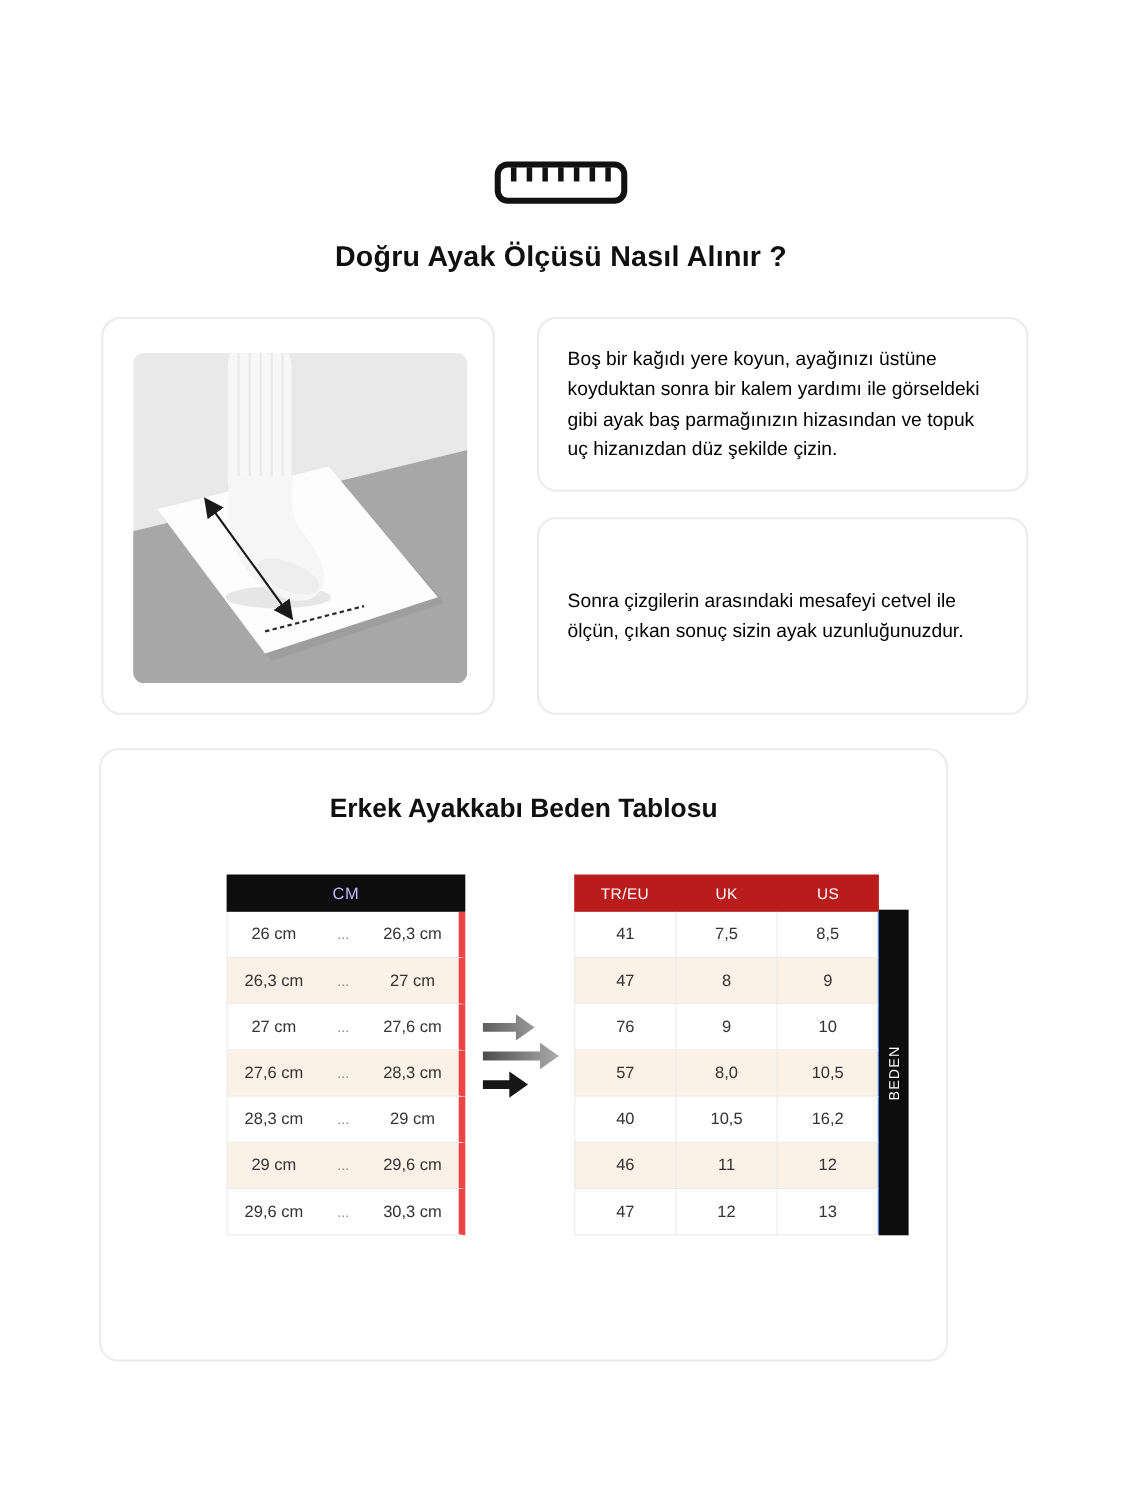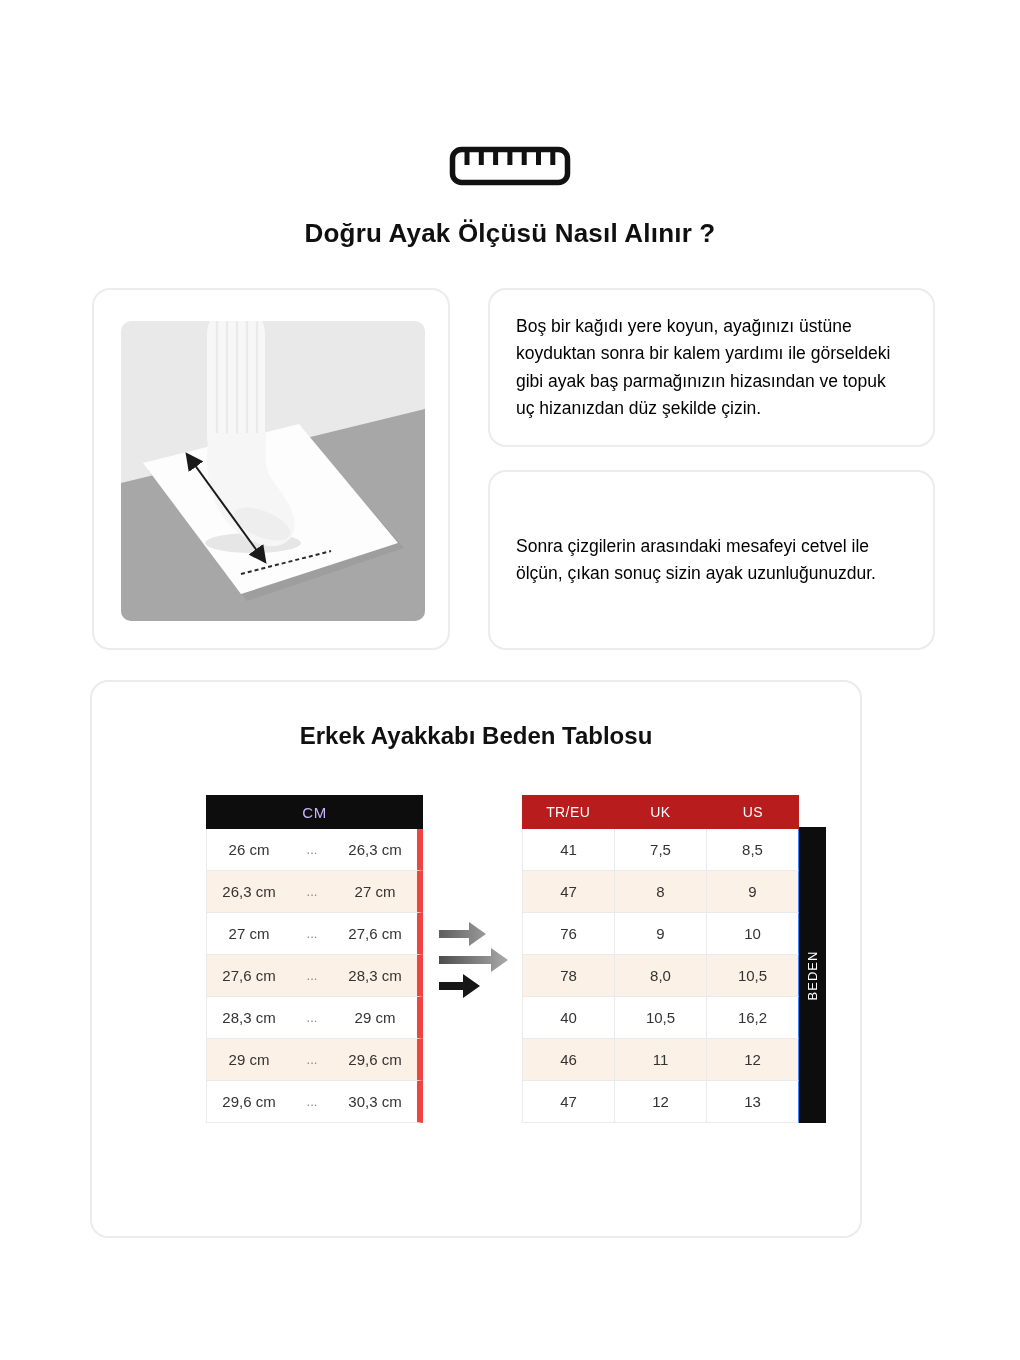--- a/index.html
+++ b/index.html
@@ -190,21 +190,21 @@
         <span class="cell">47</span>
         <span class="cell">8</span>
         <span class="cell">9</span>
       </div>
       <div class="size-row">
         <span class="cell">76</span>
         <span class="cell">9</span>
         <span class="cell">10</span>
       </div>
       <div class="size-row alt">
-        <span class="cell">78</span>
+        <span class="cell">57</span>
         <span class="cell">8,0</span>
         <span class="cell">10,5</span>
       </div>
       <div class="size-row">
         <span class="cell">40</span>
         <span class="cell">10,5</span>
         <span class="cell">16,2</span>
       </div>
       <div class="size-row alt">
         <span class="cell">46</span>

